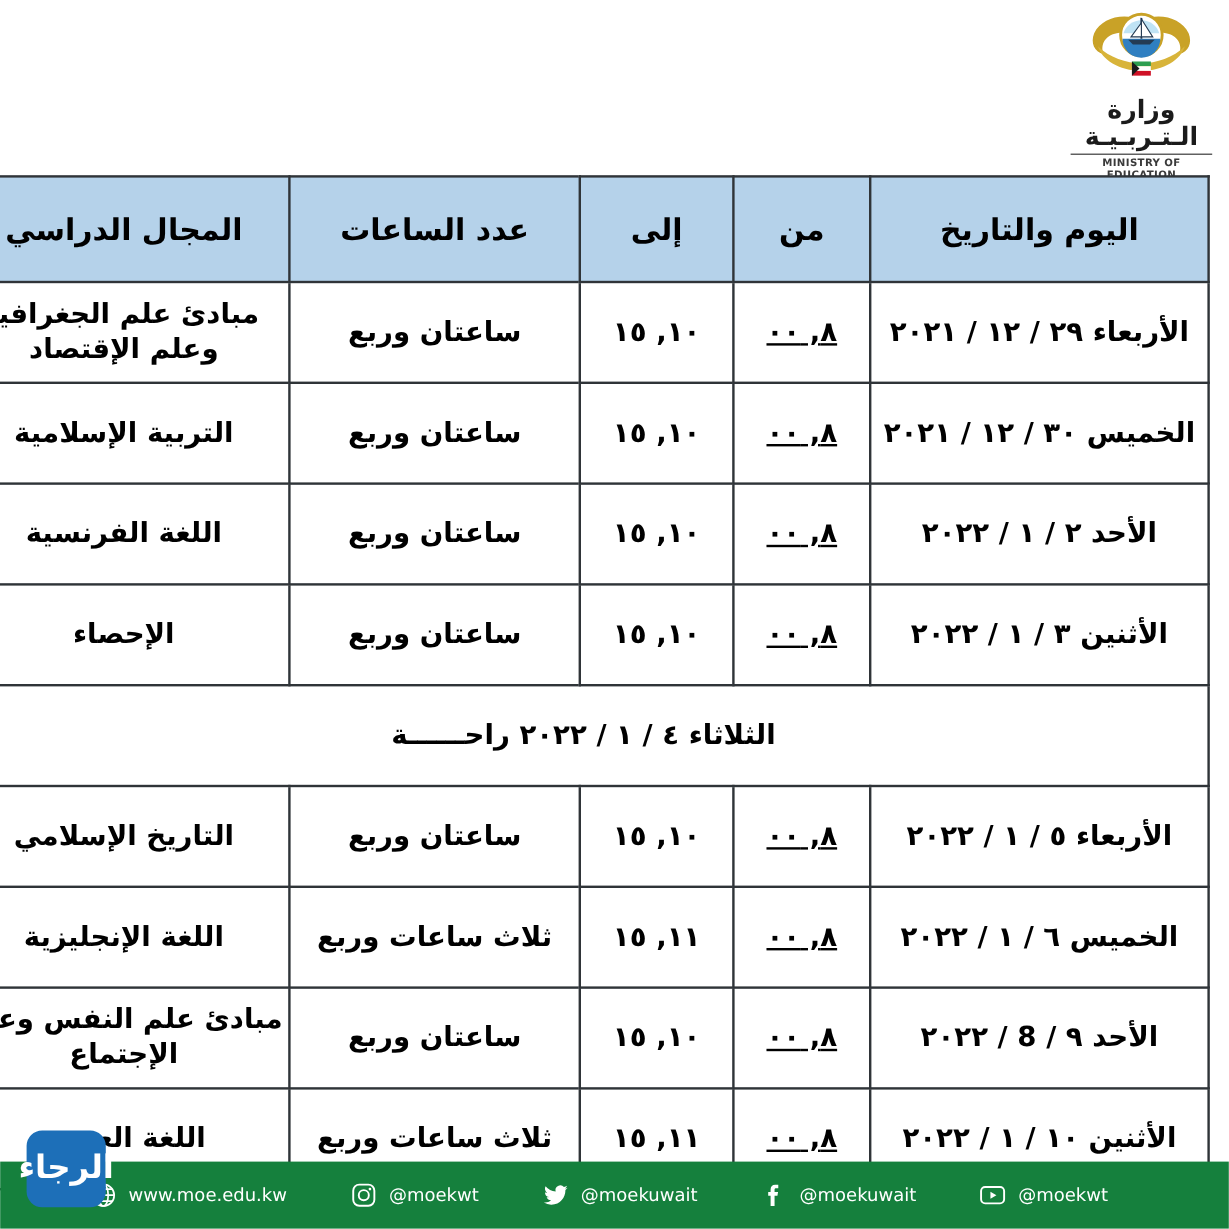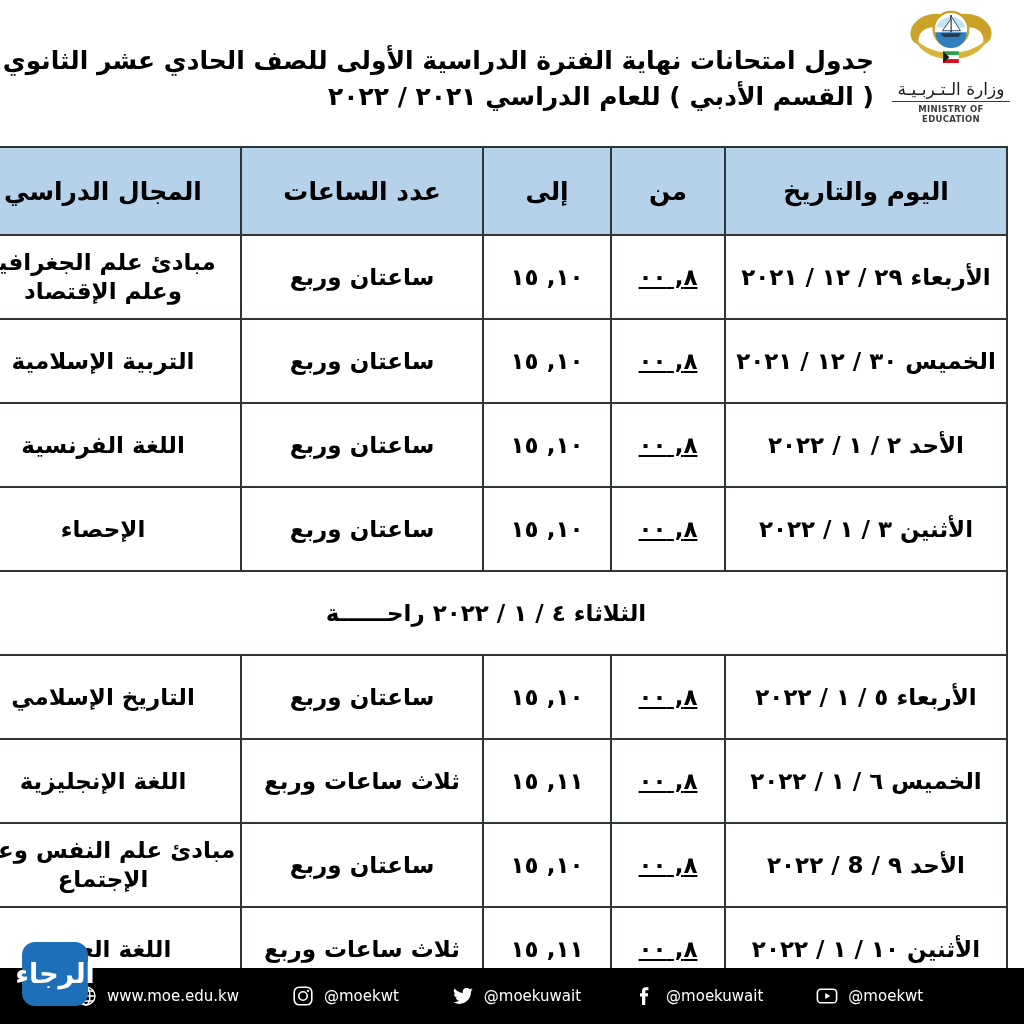--- a/index.html
+++ b/index.html
@@ -28,22 +28,22 @@
     width: 130px;
     text-align: center;
   }
   .emblem {
     width: 96px;
     height: 74px;
     margin: 0 auto;
     position: relative;
   }
   .logo-ar {
-    font-size: 17px;
-    font-weight: normal;
+    font-size: 21px;
+    font-weight: bold;
     color: #1b1b1b;
     letter-spacing: 1px;
     margin-top: 2px;
     line-height: 1.1;
     direction: rtl;
   }
   .logo-en {
     font-size: 8.5px;
     font-weight: bold;
     color: #3a3a3a;
@@ -133,21 +133,21 @@
     direction: rtl;
   }
 
   
   .footer {
     position: absolute;
     left: 0;
     bottom: 0;
     width: 1024px;
     height: 56px;
-    background: #000000;
+    background: #15803d;
   }
   .footer-items {
     position: absolute;
     left: 0;
     top: 0;
     width: 1024px;
     height: 56px;
     display: flex;
     align-items: center;
     direction: ltr;
@@ -215,24 +215,20 @@
         <rect x="50" y="60" width="20" height="5" fill="#2e9e4f"></rect>
         <rect x="50" y="65" width="20" height="5" fill="#ffffff"></rect>
         <rect x="50" y="70" width="20" height="5" fill="#cf1126"></rect>
         <path d="M50 60 L58 67.5 L50 75 Z" fill="#1b1b1b"></path>
       </svg>
     </div>
     <div class="logo-ar">وزارة الـتـربـيـة</div>
     <div class="logo-en">MINISTRY OF EDUCATION</div>
   </div>
 
-  <div class="titles">
-    <div class="title-main">جدول امتحانات نهاية الفترة الدراسية الأولى للصف الحادي عشر الثانوي</div>
-    <div class="title-sub">( القسم الأدبي ) للعام الدراسي ٢٠٢١ / ٢٠٢٢</div>
-  </div>
 </div>
 
 <div class="table-wrap">
   <table class="sched">
     <thead>
       <tr>
         <th class="h-date">اليوم والتاريخ</th>
         <th class="h-from">من</th>
         <th class="h-to">إلى</th>
         <th class="h-hours">عدد الساعات</th>

